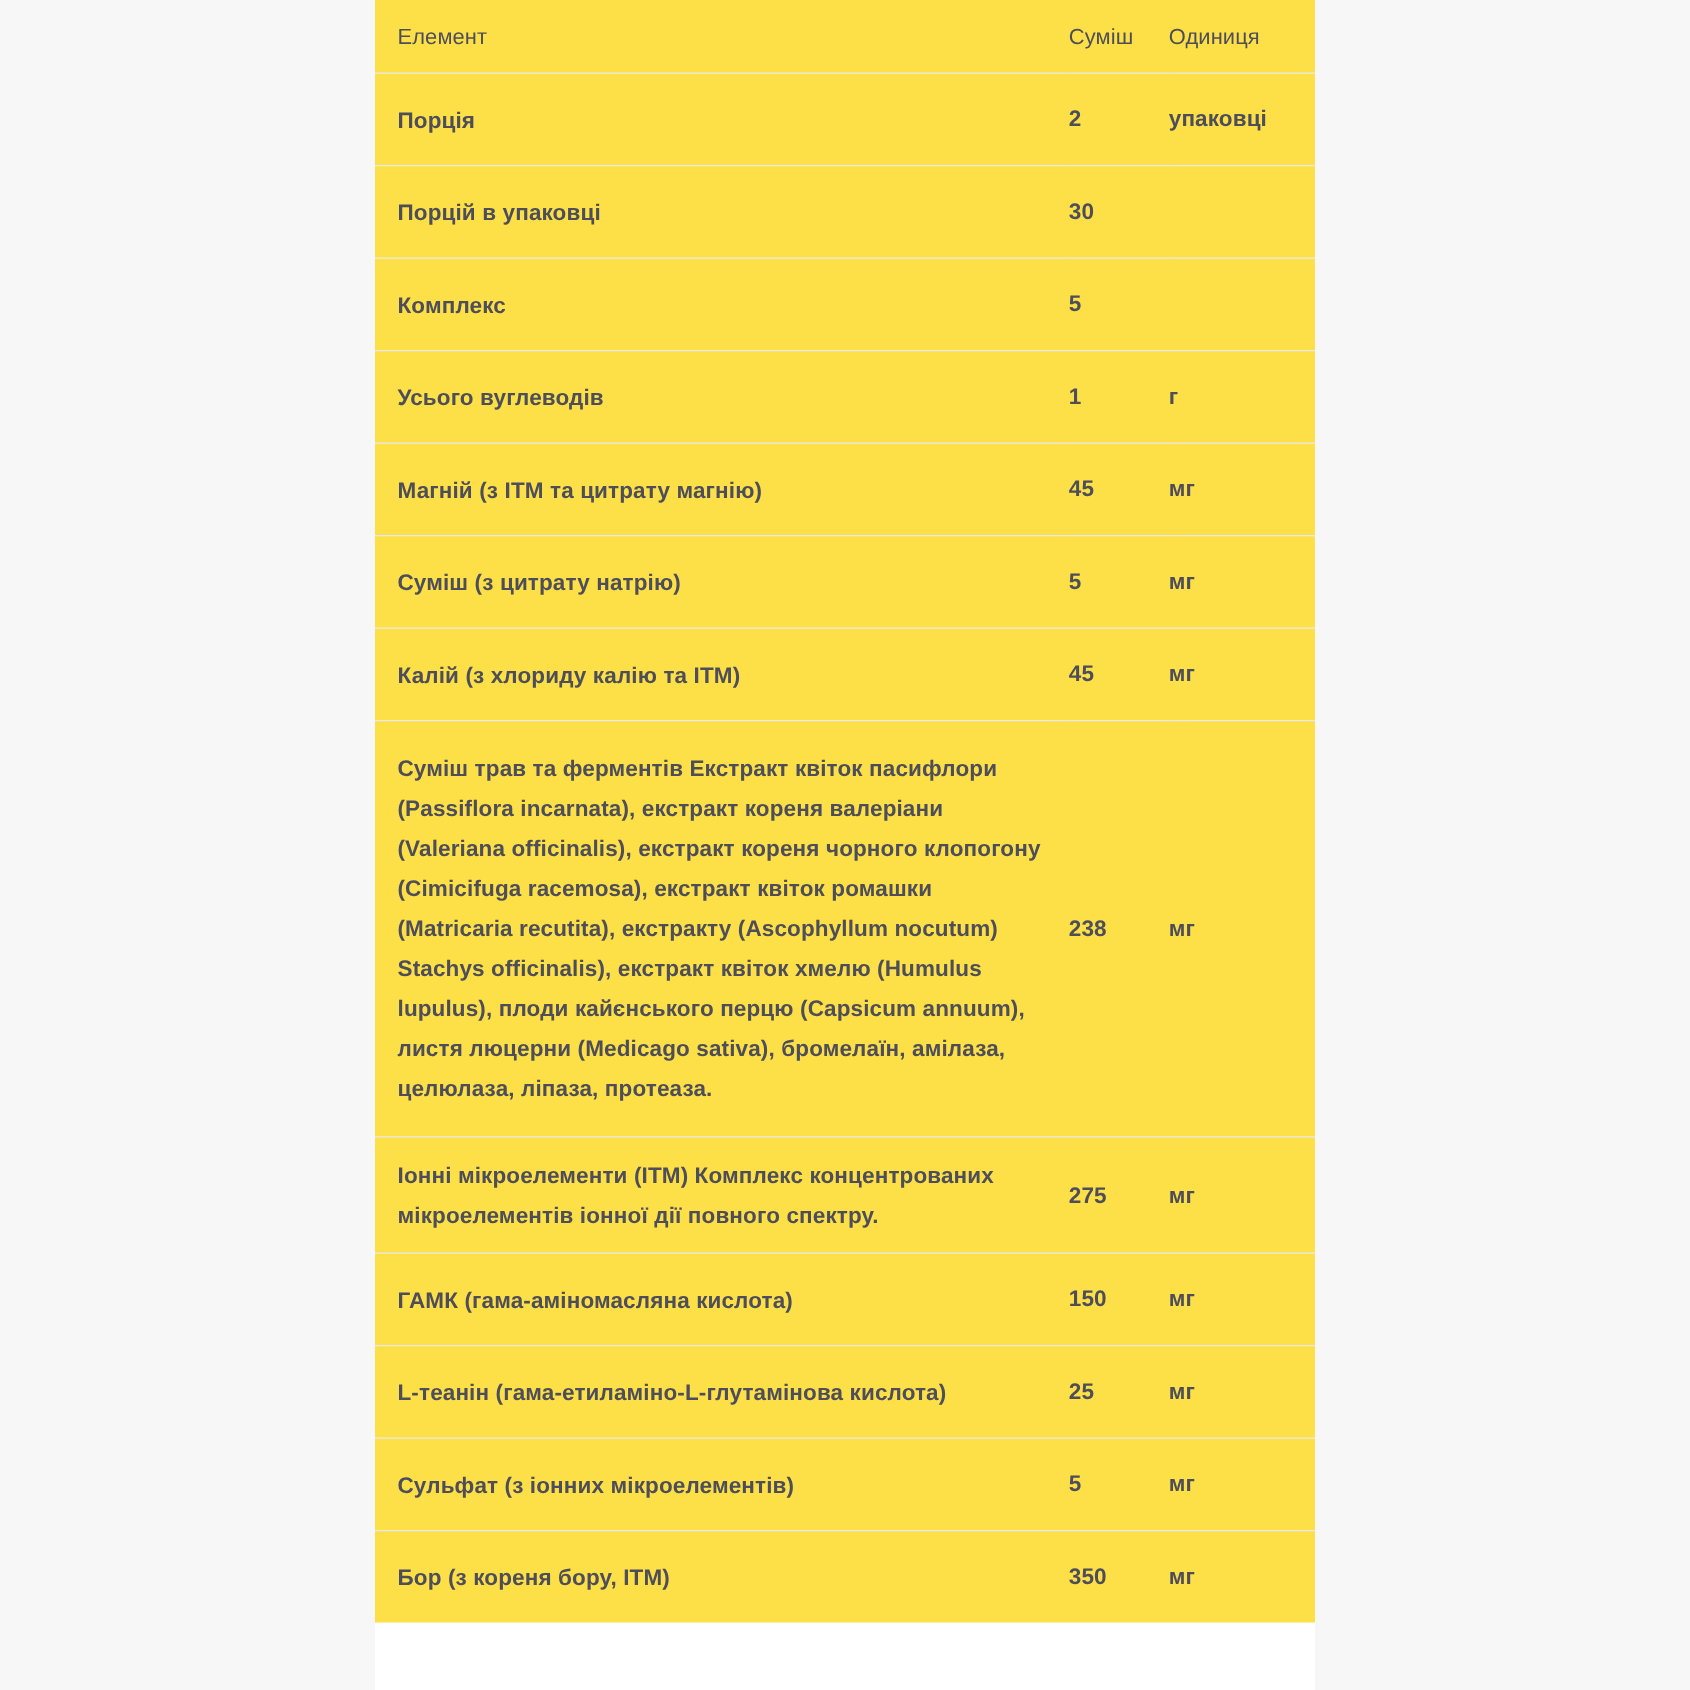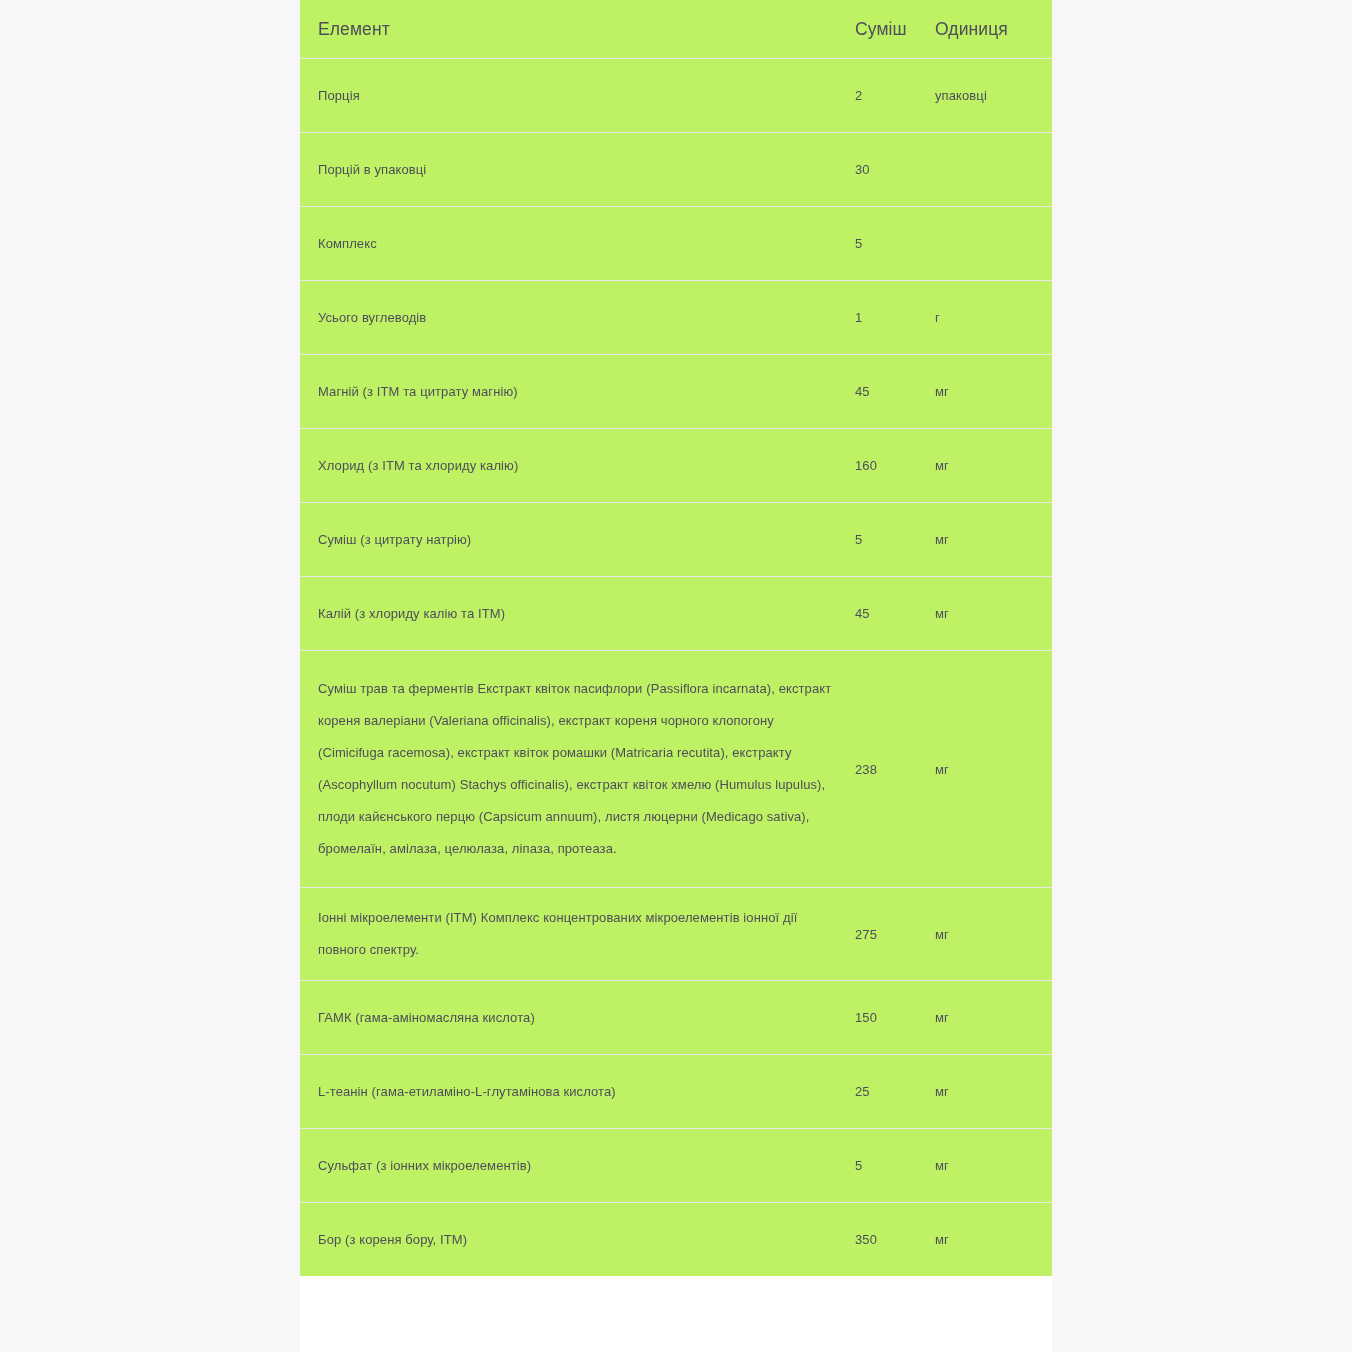--- a/index.html
+++ b/index.html
@@ -23,21 +23,21 @@
     top: 0;
     width: 752px;
     background: #ffffff;
     min-height: 1352px;
   }
 
   table.facts {
     border-collapse: collapse;
     width: 752px;
     table-layout: fixed;
-    background: #bef264;
+    background: #fde047;
   }
 
   table.facts col.c-name  { width: 555px; }
   table.facts col.c-weight{ width:  80px; }
   table.facts col.c-unit  { width: 117px; }
 
   table.facts thead th {
     font-weight: 400;
     font-size: 17.5px;
     color: #4e4e5a;
@@ -49,22 +49,22 @@
   }
   table.facts thead th.th-name   { padding-left: 18px; }
   table.facts thead th.th-weight { padding-left: 0px; }
   table.facts thead th.th-unit   { padding-left: 0px; }
 
   table.facts tbody tr {
     border-top: 1px solid #e9e9ec;
   }
 
   table.facts tbody td {
-    font-weight: 400;
-    font-size: 13px;
+    font-weight: 700;
+    font-size: 18px;
     color: #4e4e5a;
     vertical-align: middle;
     height: 73px;
     padding: 0;
     letter-spacing: 0.1px;
   }
   table.facts tbody td.td-name {
     padding-left: 18px;
     padding-right: 14px;
     line-height: 32px;
@@ -123,25 +123,20 @@
           <td class="td-name">Усього вуглеводів</td>
           <td class="td-weight">1</td>
           <td class="td-unit">г</td>
         </tr>
         <tr>
           <td class="td-name">Магній (з ІТМ та цитрату магнію)</td>
           <td class="td-weight">45</td>
           <td class="td-unit">мг</td>
         </tr>
         <tr>
-          <td class="td-name">Хлорид (з ІТМ та хлориду калію)</td>
-          <td class="td-weight">160</td>
-          <td class="td-unit">мг</td>
-        </tr>
-        <tr>
           <td class="td-name">Суміш (з цитрату натрію)</td>
           <td class="td-weight">5</td>
           <td class="td-unit">мг</td>
         </tr>
         <tr>
           <td class="td-name">Калій (з хлориду калію та ІТМ)</td>
           <td class="td-weight">45</td>
           <td class="td-unit">мг</td>
         </tr>
         <tr class="tall">

